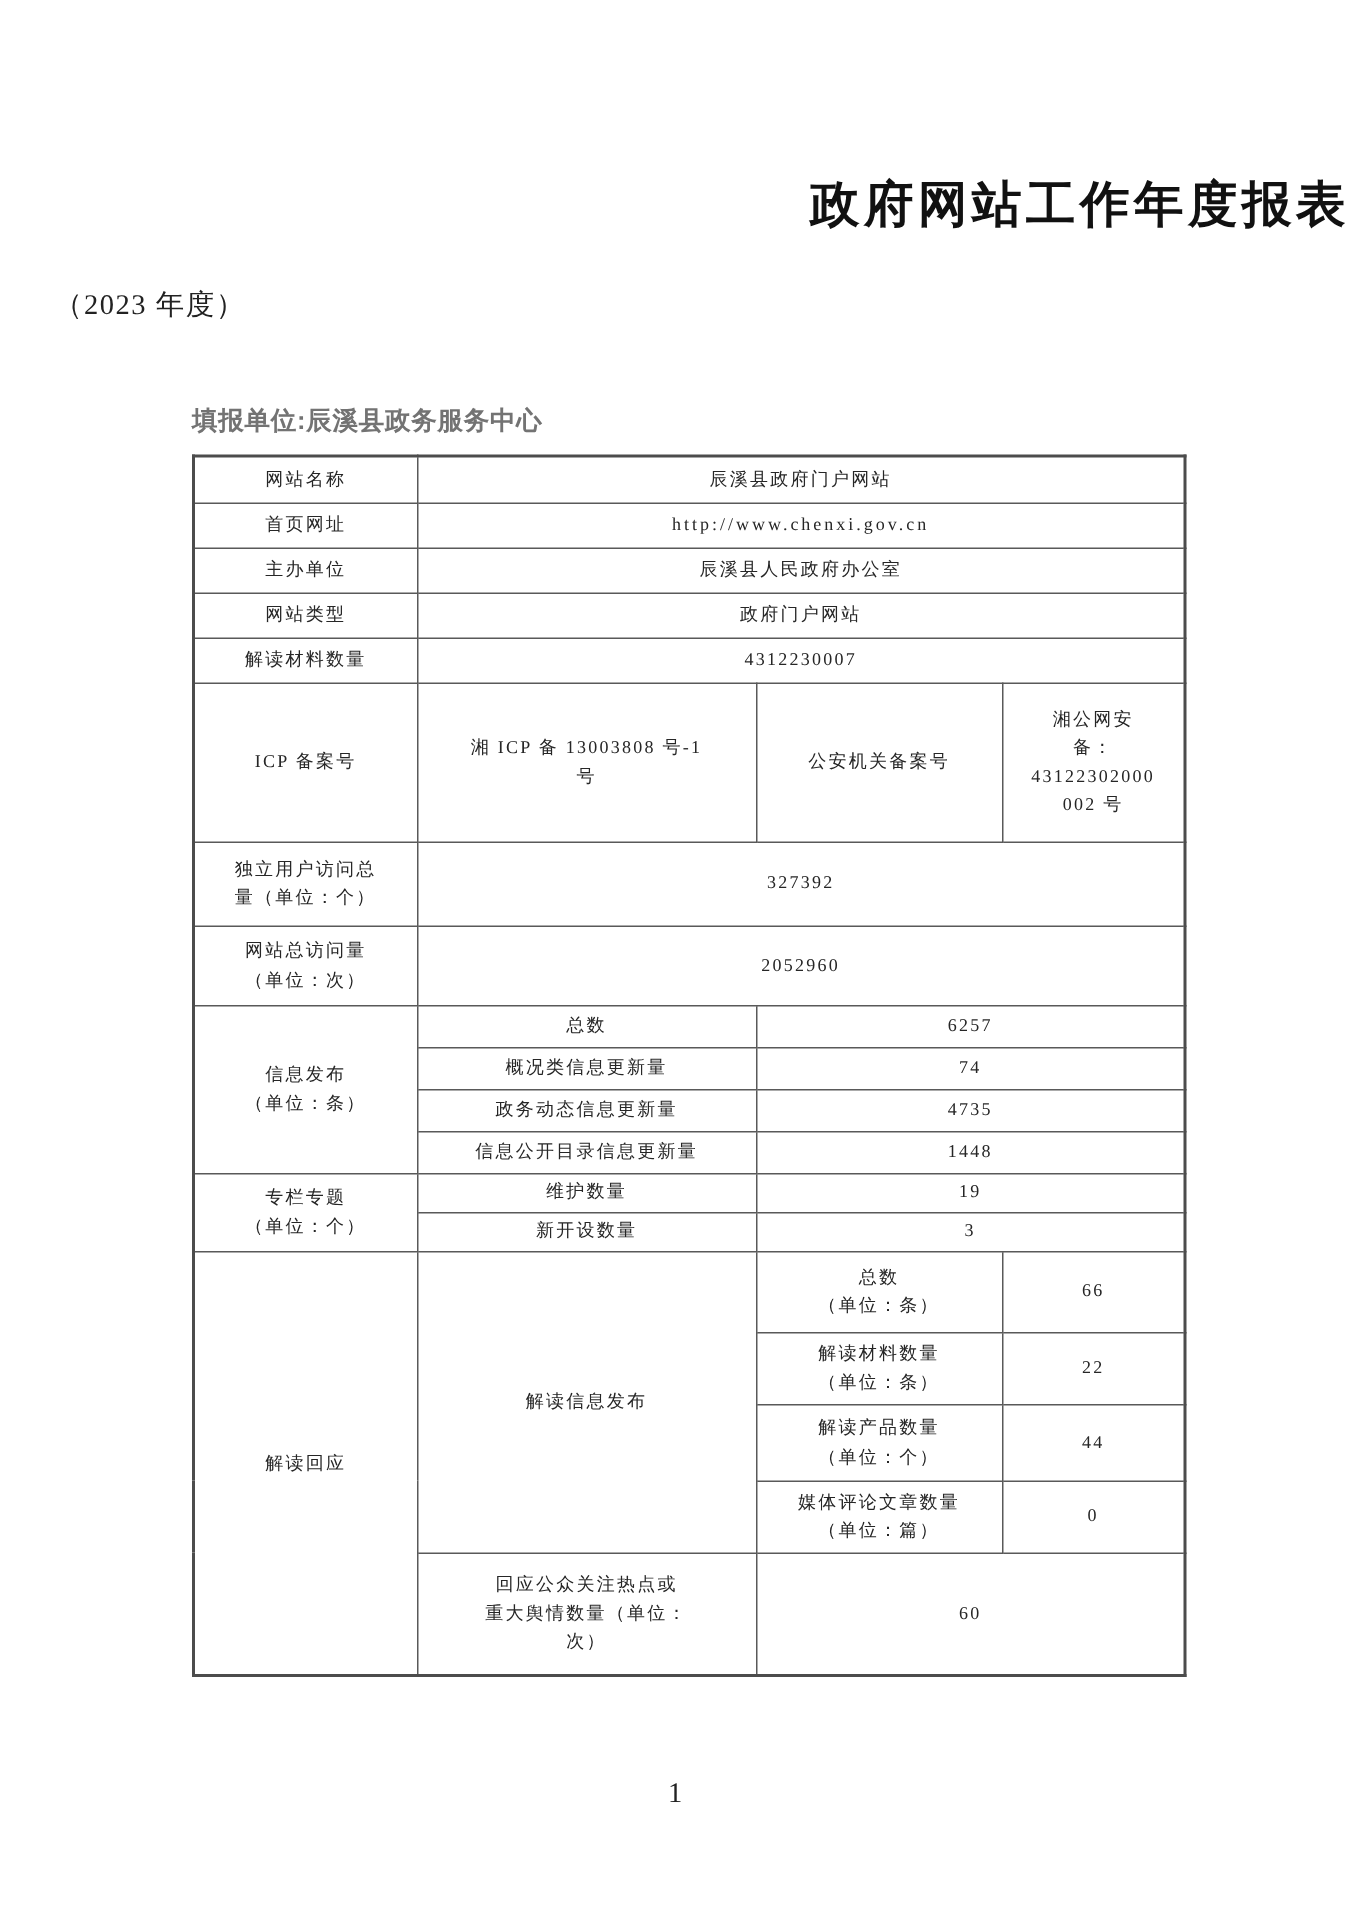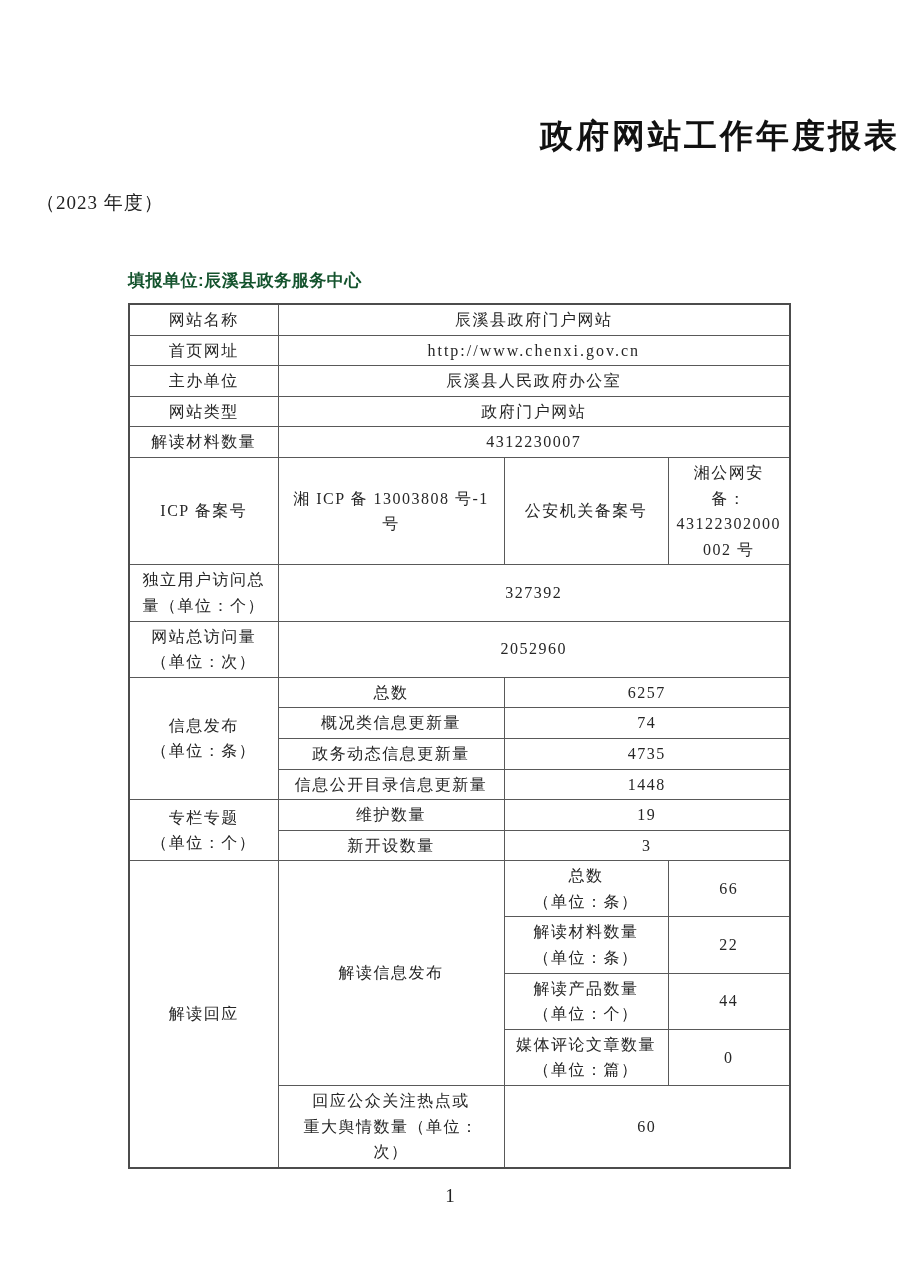--- a/index.html
+++ b/index.html
@@ -6,26 +6,26 @@
   body{width:900px;height:1272px;position:relative;overflow:hidden;
        font-family:"Liberation Serif","DejaVu Serif",serif;color:#262626;}
   .page{position:absolute;inset:0;background:#ffffff;}
   .title{position:absolute;top:114px;left:0;right:0;text-align:right;
          font-family:"Liberation Sans","DejaVu Sans",sans-serif;
          font-weight:bold;font-size:33px;letter-spacing:3px;color:#111;}
   .subtitle{position:absolute;top:190px;left:0;right:0;
             font-size:19px;letter-spacing:1px;color:#222;margin-left:36px;}
   .unit-line{position:absolute;top:269px;left:128px;
              font-family:"Liberation Sans","DejaVu Sans",sans-serif;
-             font-weight:bold;font-size:17px;letter-spacing:0.5px;color:#14532d;}
+             font-weight:bold;font-size:17px;letter-spacing:0.5px;color:#737373;}
   table.report{position:absolute;top:303px;left:128px;width:661px;
                border-collapse:collapse;table-layout:fixed;
                border:2px solid #4c4c4c;}
   td{border:1px solid #595959;text-align:center;vertical-align:middle;
-     font-size:16px;line-height:1.6;letter-spacing:1.5px;padding:2px 6px;
+     font-size:12px;line-height:1.6;letter-spacing:1.5px;padding:2px 6px;
      word-break:break-all;}
   td.ml{white-space:pre-line;}
   td.url{letter-spacing:2px;text-align:center;}
   tr.h31{height:31px} tr.h30{height:30px} tr.h106{height:106px}
   tr.h56{height:56px} tr.h53{height:53px} tr.h28{height:28px}
   tr.h26{height:26px} tr.h54{height:54px} tr.h48{height:48px}
   tr.h51{height:51px} tr.h82{height:82px}
   .pagenum{position:absolute;top:1185px;left:0;right:0;text-align:center;
            font-size:19px;color:#222;}
 </style>

